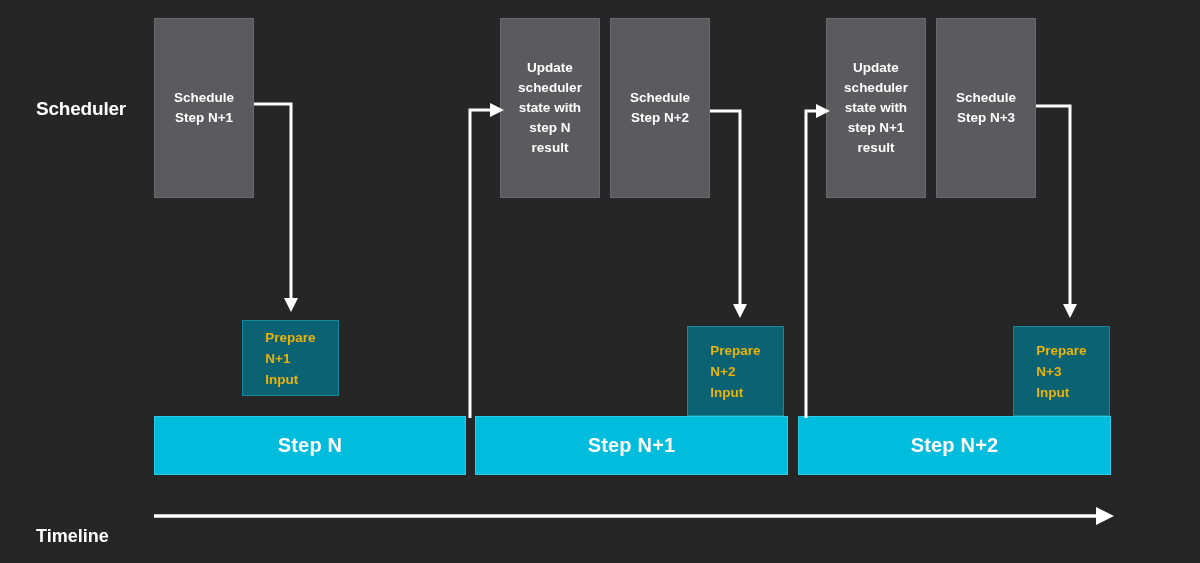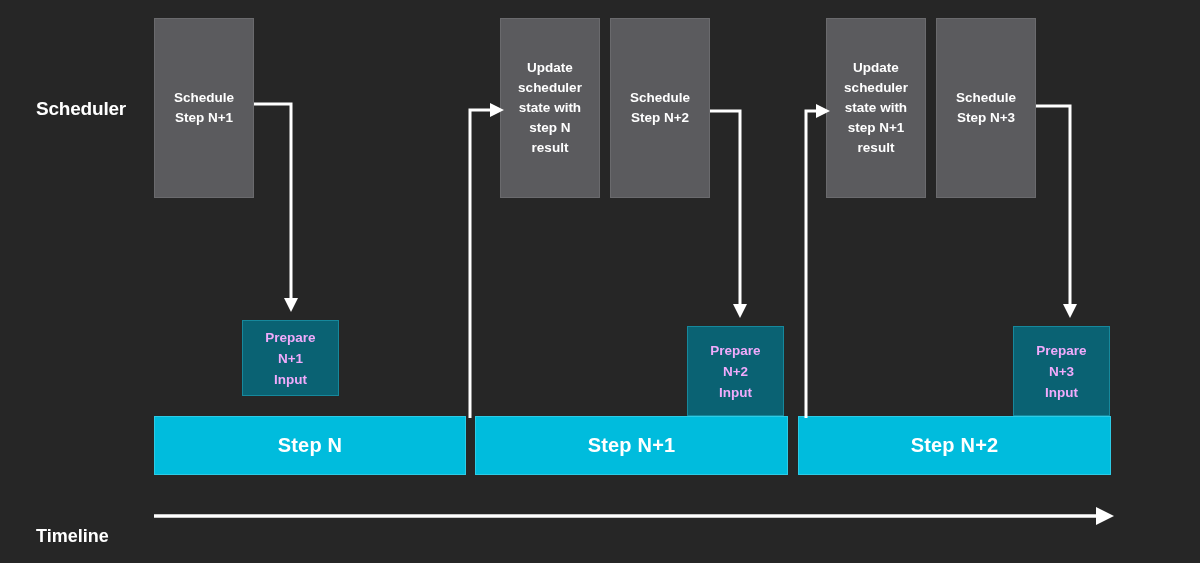--- a/index.html
+++ b/index.html
@@ -59,22 +59,22 @@
 
   
   .prep-box {
     position: absolute;
     background: #0a6273;
     border: 1px solid #16889c;
     box-sizing: border-box;
     display: flex;
     align-items: center;
     justify-content: center;
-    text-align: center;
-    color: #f0abfc;
+    text-align: left;
+    color: #eab308;
     font-size: 13.5px;
     font-weight: bold;
     line-height: 21px;
     white-space: pre-line;
   }
   #prep-0 { left: 242px; top: 320px; width: 97px;  height: 76px; }
   #prep-1 { left: 687px; top: 326px; width: 97px;  height: 90px; }
   #prep-2 { left: 1013px; top: 326px; width: 97px; height: 90px; }
 
   

